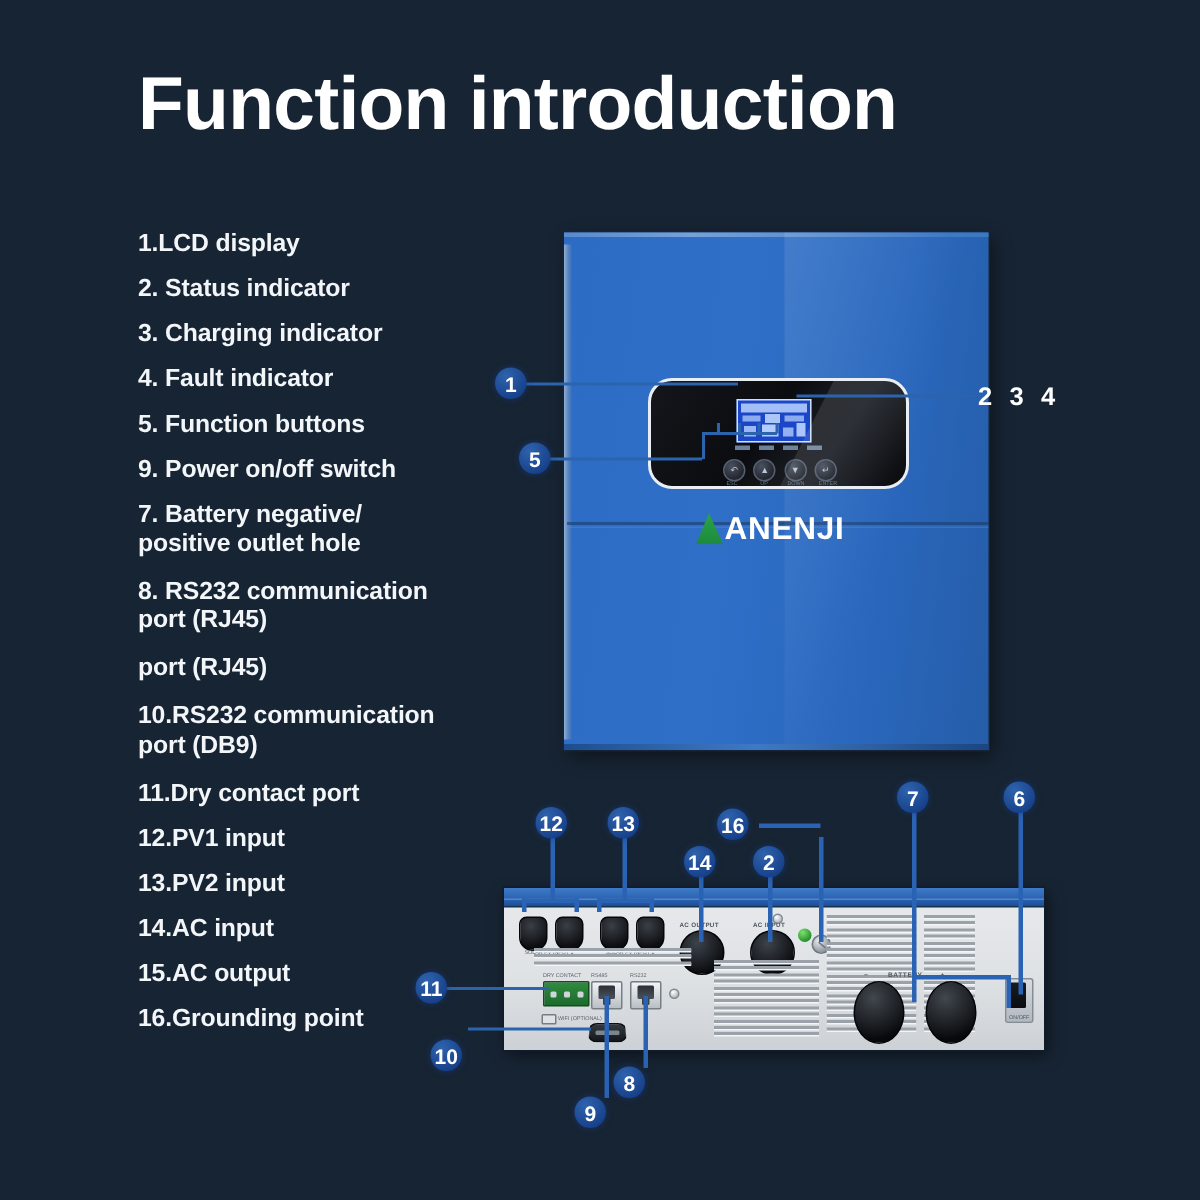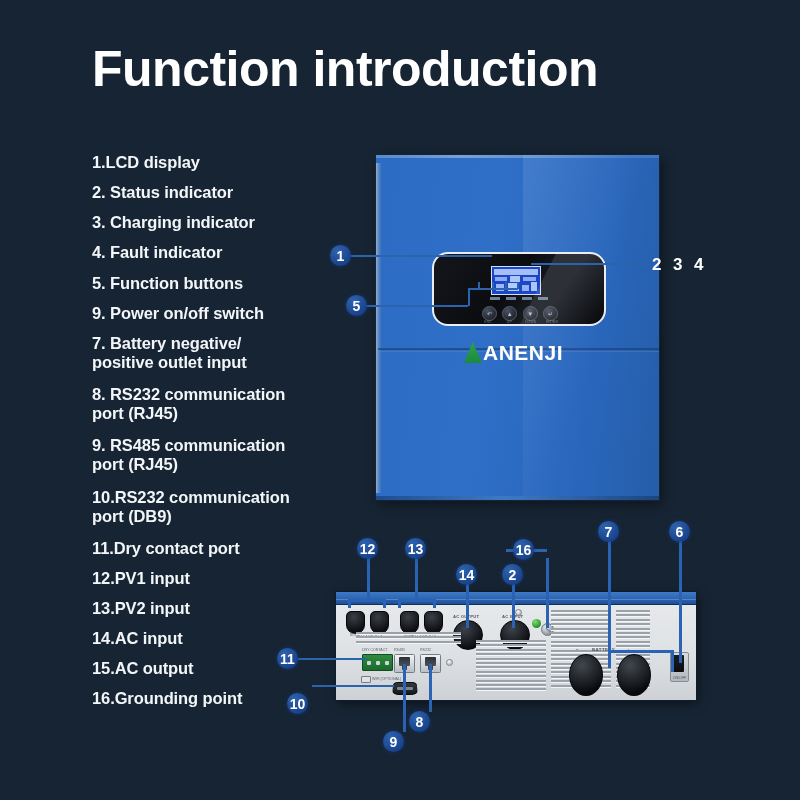--- a/index.html
+++ b/index.html
@@ -284,24 +284,23 @@
   <div class="page-title">Function introduction</div>
 
   <div class="feature-list">
     <div class="feature-item">1.LCD display</div>
     <div class="feature-item">2. Status indicator</div>
     <div class="feature-item">3. Charging indicator</div>
     <div class="feature-item">4. Fault indicator</div>
     <div class="feature-item">5. Function buttons</div>
     <div class="feature-item">9. Power on/off switch</div>
     <div class="feature-item" style="margin-bottom:0">7. Battery negative/</div>
-    <div class="feature-item two-line">positive outlet input</div>
+    <div class="feature-item two-line">positive outlet hole</div>
     <div class="feature-item" style="margin-bottom:0">8. RS232 communication</div>
     <div class="feature-item two-line">port (RJ45)</div>
-    <div class="feature-item" style="margin-bottom:0">9. RS485 communication</div>
     <div class="feature-item two-line">port (RJ45)</div>
     <div class="feature-item" style="margin-bottom:0">10.RS232 communication</div>
     <div class="feature-item two-line">port (DB9)</div>
     <div class="feature-item">11.Dry contact port</div>
     <div class="feature-item">12.PV1 input</div>
     <div class="feature-item">13.PV2 input</div>
     <div class="feature-item">14.AC input</div>
     <div class="feature-item">15.AC output</div>
     <div class="feature-item">16.Grounding point</div>
   </div>
@@ -504,21 +503,21 @@
   <div class="lead-thick v" style="left:433px;top:599px;height:9px;"></div>
   <div class="cal" style="left:405px;top:538px;">13</div>
 
   <div class="lead-thick v" style="left:466px;top:583px;height:45px;"></div>
   <div class="cal" style="left:456px;top:564px;">14</div>
 
   <div class="lead-thick v" style="left:512px;top:583px;height:45px;"></div>
   <div class="cal" style="left:502px;top:564px;">2</div>
 
   <div class="lead-thick v" style="left:546px;top:558px;height:70px;"></div>
-  <div class="cal" style="left:513px;top:539px;">16</div>
+  <div class="cal" style="left:478px;top:539px;">16</div>
   <div class="lead-thick h" style="left:506px;top:549px;width:41px;"></div>
 
   <div class="lead-thick v" style="left:608px;top:541px;height:127px;"></div>
   <div class="lead-thick h" style="left:608px;top:650px;width:65px;"></div>
   <div class="lead-thick v" style="left:671px;top:650px;height:22px;"></div>
   <div class="cal" style="left:598px;top:521px;">7</div>
 
   <div class="lead-thick v" style="left:679px;top:541px;height:122px;"></div>
   <div class="cal" style="left:669px;top:521px;">6</div>
 

